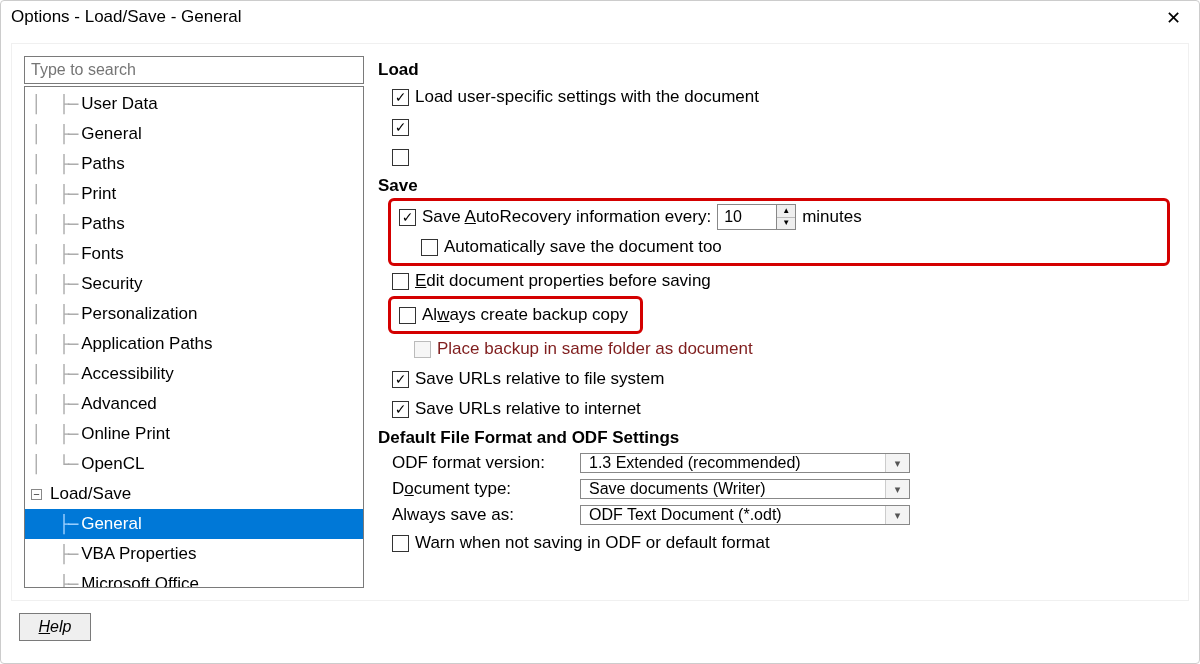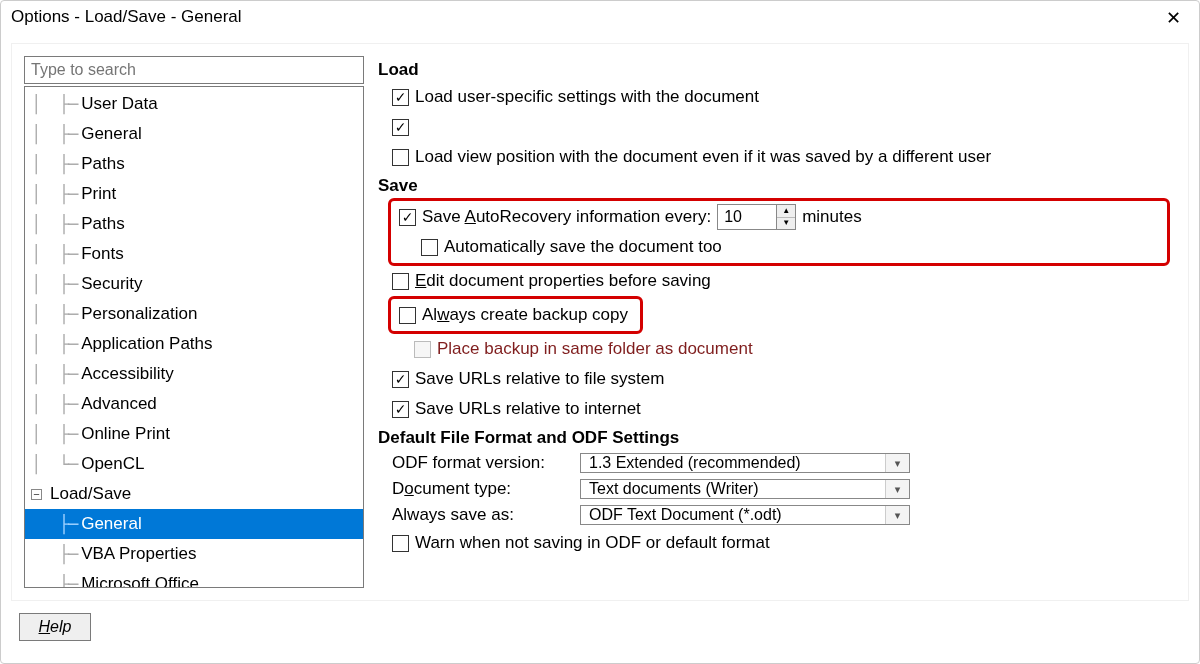--- a/index.html
+++ b/index.html
@@ -283,21 +283,20 @@
         <div class="section-head">Load</div>
         <div class="row">
           <span class="chk">✓</span>
           <span class="lbl">Load user-specific settings with the document</span>
         </div>
         <div class="row">
           <span class="chk">✓</span>
         </div>
         <div class="row">
           <span class="chk"></span>
-          <span class="lbl">Load view position with the document even if it was saved by a different user</span>
         </div>
 
         <div class="section-head">Save</div>
 
         <div class="redbox">
           <div class="row" style="padding-left:4px">
             <span class="chk">✓</span>
             <span class="lbl">
               <span>Save </span><span class="ul">A</span><span>utoRecovery information every:</span>
             </span>
@@ -352,21 +351,21 @@
           <div class="select">
             <span>1.3 Extended (recommended)</span>
             <span class="dd">▾</span>
           </div>
         </div>
         <div class="formrow">
           <span class="flabel">
             <span>D</span><span class="ul">o</span><span>cument type:</span>
           </span>
           <div class="select">
-            <span>Text documents (Writer)</span>
+            <span>Save documents (Writer)</span>
             <span class="dd">▾</span>
           </div>
         </div>
         <div class="formrow">
           <span class="flabel">Always save as:</span>
           <div class="select">
             <span>ODF Text Document (*.odt)</span>
             <span class="dd">▾</span>
           </div>
         </div>

